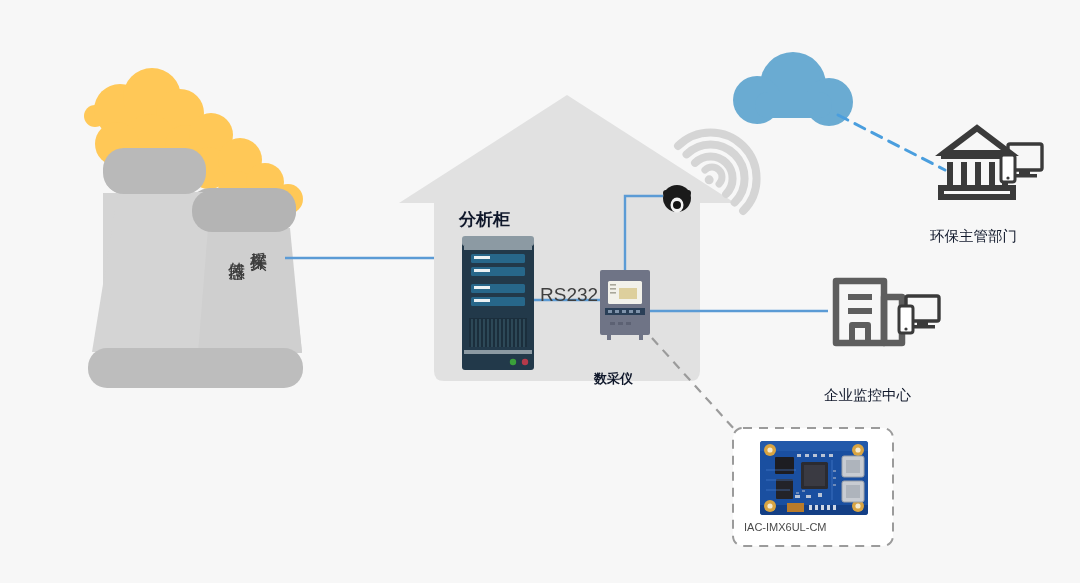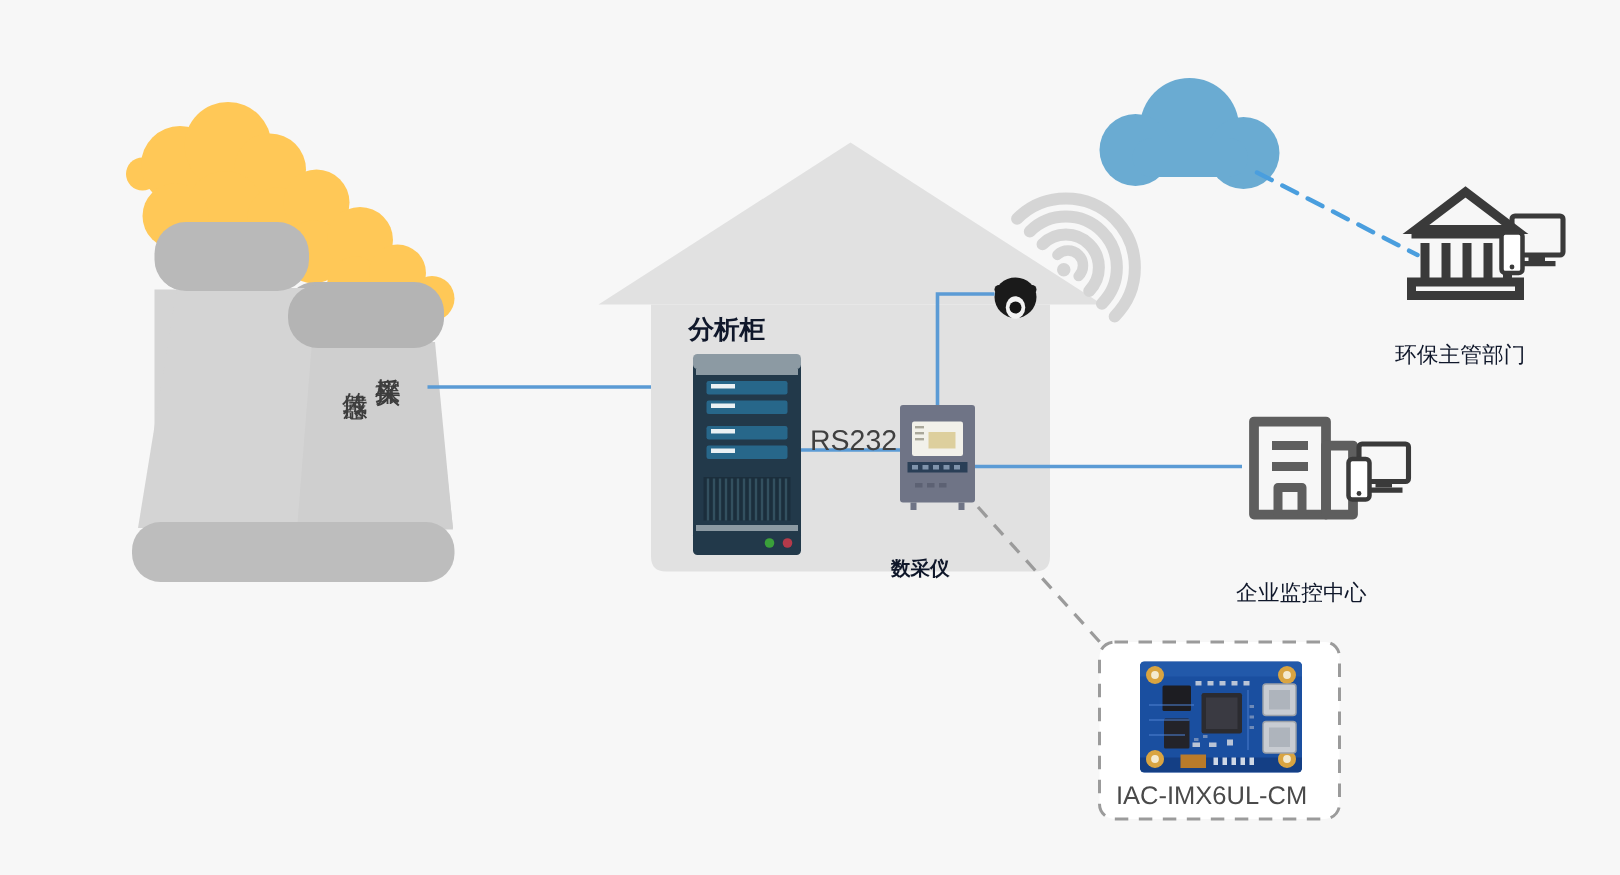--- a/index.html
+++ b/index.html
@@ -23,21 +23,21 @@
     font-size:17px;color:#3d3d3d;
     letter-spacing:1px;
     line-height:1;
   }
 
   #lbl-analysis-cabinet{left:459px;top:208px;font-size:17px;}
   #lbl-rs232{left:540px;top:284px;font-size:19px;color:#3f3f3f;}
   #lbl-data-logger{left:594px;top:370px;font-size:13px;}
   #lbl-gov{left:930px;top:203px;font-size:14.5px;margin-top:24px;}
   #lbl-ent{left:824px;top:346px;font-size:14.5px;margin-top:40px;}
-  #lbl-board{left:744px;top:521px;font-size:17px;color:#4a4a4a;}
+  #lbl-board{left:744px;top:521px;font-size:11px;color:#4a4a4a;}
   #lbl-probe{left:250px;top:238px;}
   #lbl-sensor{left:228px;top:248px;}
 </style>
 </head>
 <body>
 
 <div id="stage">
 
 <svg id="scene" viewBox="0 0 1080 583" xmlns="http://www.w3.org/2000/svg">
 

